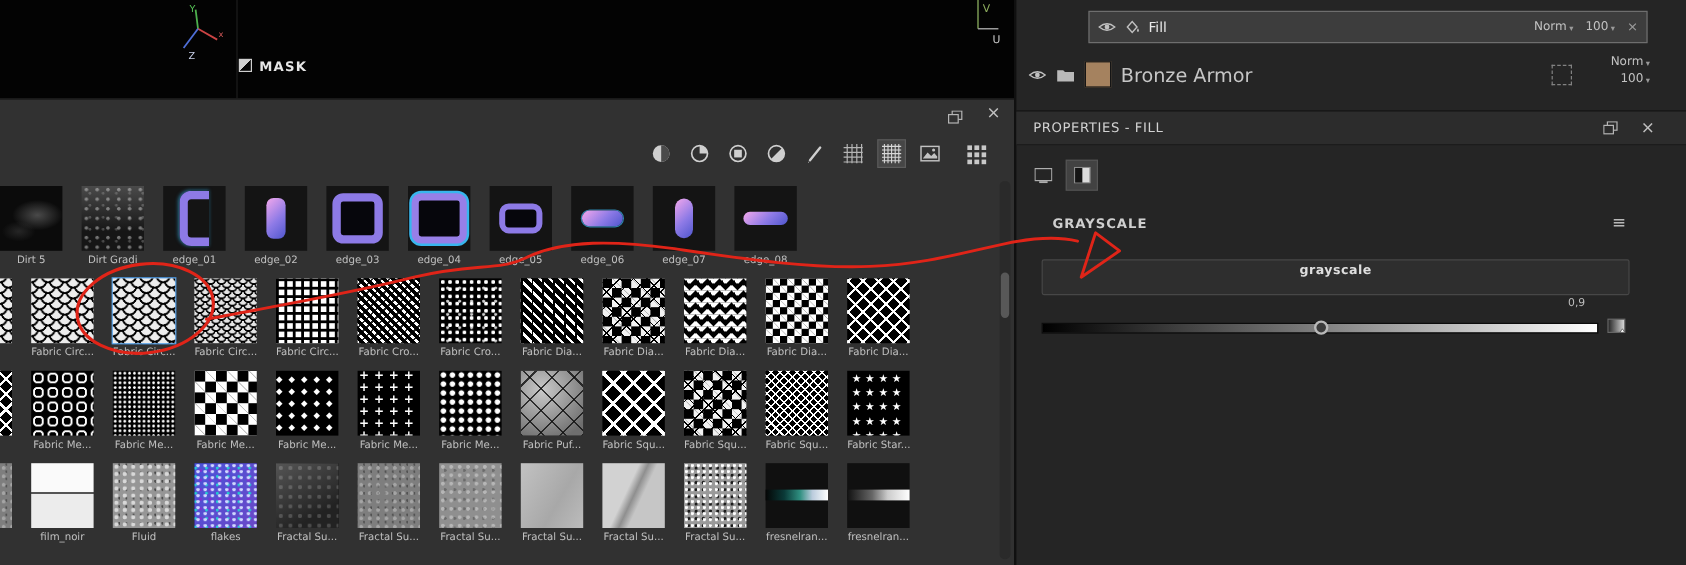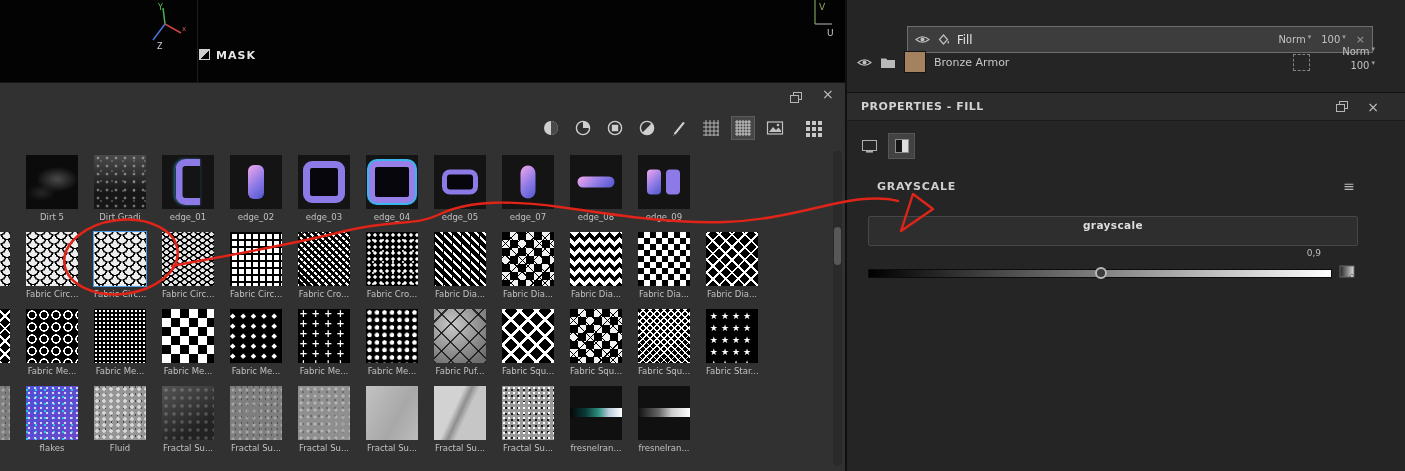--- a/index.html
+++ b/index.html
@@ -19,21 +19,21 @@
   
   #shelf{position:absolute;left:0;top:82px;width:845px;height:389px;background:#313131;border-top:1px solid #151515;box-sizing:border-box;}
   .win-restore{position:absolute;left:790px;top:9px;cursor:default;}
   .win-close{position:absolute;left:822px;top:3px;font-size:14px;color:#c0c0c0;cursor:default;}
   #shelf-toolbar{position:absolute;left:540px;top:34px;display:flex;gap:10px;align-items:center;}
   .tool{width:22px;height:22px;display:flex;align-items:center;justify-content:center;}
   .tool.sel{background:#464646;box-shadow:0 0 0 1px #5c5c5c;}
   #grid-view{position:absolute;left:806px;top:38px;}
 
   #shelf-grid{position:absolute;left:0;top:68px;right:14px;bottom:0;overflow:hidden;padding-top:4px;}
-  .shelf-row{display:flex;margin-bottom:9px;padding-left:26px;align-items:flex-start;}
+  .shelf-row{display:flex;margin-bottom:9px;align-items:flex-start;}
   .shelf-row.has-partial{padding-left:0;}
   .cell{width:52px;margin-right:16px;text-align:center;flex:none;}
   .cell.partial{width:10px;}
   .thumb{width:52px;height:54px;position:relative;background:#000;overflow:hidden;}
   .cell.partial .thumb{width:10px;}
   .cell.selected .thumb{box-shadow:0 0 0 1px #4d9be6;}
   .lbl{margin-top:3px;font-size:8.5px;color:#c0c0c0;white-space:nowrap;height:11px;line-height:11px;overflow:visible;}
   .sb-track{position:absolute;right:3px;top:68px;bottom:5px;width:9px;background:#2a2a2a;border-radius:4px;}
   .sb-thumb{position:absolute;left:1px;right:1px;top:76px;height:38px;background:#585858;border-radius:4px;}
 
@@ -82,35 +82,35 @@
   .p-fractal6{background-image:radial-gradient(circle at 2px 2px,#fff 1.1px,transparent 1.5px),radial-gradient(circle at 4px 4px,#1a1a1a 1.1px,transparent 1.5px);background-size:5px 5px,6px 6px;background-color:#9a9a9a;}
   .p-fresnel1{background-color:#101010;background-image:linear-gradient(90deg,#050505,#0a3a38 30%,#2f8f80 55%,#bbccdd 75%,#fff);background-size:100% 9px;background-position:0 22px;background-repeat:no-repeat;}
   .p-fresnel2{background-color:#101010;background-image:linear-gradient(90deg,#111,#666 40%,#ccc 65%,#fff);background-size:100% 9px;background-position:0 22px;background-repeat:no-repeat;}
   .glyph-thumb{color:#fff;overflow:hidden;word-break:break-all;text-align:center;background:#000;}
   .p-glyph-sm{font-size:7px;line-height:10px;letter-spacing:5px;padding-top:2px;box-sizing:border-box;}
   .p-glyph-plus{font-size:10px;font-weight:bold;line-height:10px;letter-spacing:4px;}
   .p-glyph-star{font-size:9px;line-height:12px;letter-spacing:3px;padding-top:1px;box-sizing:border-box;}
 
   
   #rightpanel{position:absolute;left:845px;top:0;width:560px;height:471px;background:#252525;border-left:2px solid #101010;box-sizing:border-box;}
-  #fill-row{position:absolute;left:60px;top:26px;width:466px;height:27px;background:#3d3d3d;border:1px solid #6e6e6e;display:flex;align-items:center;padding:0 7px;gap:7px;box-sizing:border-box;}
+  #fill-row{position:absolute;left:60px;top:9px;width:466px;height:27px;background:#3d3d3d;border:1px solid #6e6e6e;display:flex;align-items:center;padding:0 7px;gap:7px;box-sizing:border-box;}
   .row-name{font-size:11.5px;color:#e8e8e8;}
   .row-right{margin-left:auto;display:flex;align-items:center;gap:10px;}
-  .mini{font-size:10px;color:#c2c2c2;display:flex;align-items:flex-start;gap:2px;white-space:nowrap;}
+  .mini{font-size:10px;color:#c2c2c2;display:flex;align-items:flex-end;gap:2px;white-space:nowrap;}
   .caret{font-size:7px;color:#9a9a9a;line-height:1;}
   .close-x{font-size:11px;color:#9a9a9a;}
   #group-row{position:absolute;left:0;top:44px;width:100%;height:36px;display:flex;align-items:center;padding-left:10px;gap:8px;box-sizing:border-box;}
   .folder-swatch{width:20px;height:20px;border:1px solid #151515;flex:none;}
-  .grp-name{font-size:11px;color:#c6c6c6;}
+  .grp-name{font-size:16px;color:#c6c6c6;}
   .mask-drop{position:absolute;right:95px;top:54px;width:15px;height:15px;border:1px dashed #828282;}
   .grp-right{position:absolute;right:30px;top:45px;text-align:right;}
   .grp-right .mini{justify-content:flex-end;margin:1px 0 3px;}
   #rp-sep{position:absolute;top:92px;left:0;right:0;height:1px;background:#121212;}
   #prop-header{position:absolute;top:93px;left:0;right:0;height:28px;background:#2c2c2c;border-bottom:1px solid #1c1c1c;display:flex;align-items:center;padding:0 26px 0 14px;box-sizing:border-box;gap:18px;}
-  .prop-title{font-size:11px;font-weight:bold;letter-spacing:.5px;color:#d2d2d2;margin-right:auto;}
+  .prop-title{font-size:11px;font-weight:normal;letter-spacing:.5px;color:#d2d2d2;margin-right:auto;}
   #prop-tabs{position:absolute;top:134px;left:10px;display:flex;gap:7px;}
   .ptab{width:25px;height:24px;display:flex;align-items:center;justify-content:center;}
   .ptab.sel{background:#424242;box-shadow:0 0 0 1px #555;}
   #sec-row{position:absolute;top:179px;left:30px;right:50px;display:flex;align-items:center;}
   .sec-title{font-size:11px;font-weight:bold;letter-spacing:.8px;color:#cfcfcf;}
   .menu-glyph{margin-left:auto;font-size:14px;color:#b8b8b8;line-height:1;}
   #gs-button{position:absolute;left:21px;top:216px;width:490px;height:30px;background:#2e2e2e;border:1px solid #474747;border-radius:2px;text-align:center;box-sizing:border-box;padding-top:2px;cursor:default;}
   .gs-title{font-size:10.5px;font-weight:bold;color:#dedede;line-height:13px;letter-spacing:.4px;}
   .gs-sub{font-size:9px;color:#969696;line-height:10px;}
   #gs-value{position:absolute;right:84px;top:248px;font-size:9px;color:#bdbdbd;}
@@ -253,35 +253,35 @@
           <div class="lbl">edge_04</div>
         </div>
         <div class="cell">
           <div class="thumb p-dark">
             <span class="eshape e5"></span>
           </div>
           <div class="lbl">edge_05</div>
         </div>
         <div class="cell">
           <div class="thumb p-dark">
+            <span class="eshape e6"></span>
+          </div>
+          <div class="lbl">edge_06</div>
+        </div>
+        <div class="cell">
+          <div class="thumb p-dark">
             <span class="eshape e7"></span>
           </div>
           <div class="lbl">edge_07</div>
         </div>
         <div class="cell">
           <div class="thumb p-dark">
             <span class="eshape e8"></span>
           </div>
           <div class="lbl">edge_08</div>
-        </div>
-        <div class="cell">
-          <div class="thumb p-dark">
-            <span class="eshape e9"></span>
-          </div>
-          <div class="lbl">edge_09</div>
         </div>
       </div>
       <div class="shelf-row has-partial">
         <div class="cell partial">
           <div class="thumb p-scale"></div>
         </div>
         <div class="cell">
           <div class="thumb p-scale"></div>
           <div class="lbl">Fabric Circ...</div>
         </div>
@@ -373,26 +373,30 @@
         <div class="cell">
           <div class="thumb p-glyph-star glyph-thumb">★★★★★★★★★★★★★★★★★★★★★★★★★★★★★★</div>
           <div class="lbl">Fabric Star...</div>
         </div>
       </div>
       <div class="shelf-row has-partial">
         <div class="cell partial">
           <div class="thumb p-fractal2"></div>
         </div>
         <div class="cell">
+          <div class="thumb p-filmnoir"></div>
+          <div class="lbl">film_noir</div>
+        </div>
+        <div class="cell">
+          <div class="thumb p-fluid"></div>
+          <div class="lbl">Fluid</div>
+        </div>
+        <div class="cell">
           <div class="thumb p-flakes"></div>
           <div class="lbl">flakes</div>
-        </div>
-        <div class="cell">
-          <div class="thumb p-fluid"></div>
-          <div class="lbl">Fluid</div>
         </div>
         <div class="cell">
           <div class="thumb p-fractal1"></div>
           <div class="lbl">Fractal Su...</div>
         </div>
         <div class="cell">
           <div class="thumb p-fractal2"></div>
           <div class="lbl">Fractal Su...</div>
         </div>
         <div class="cell">

